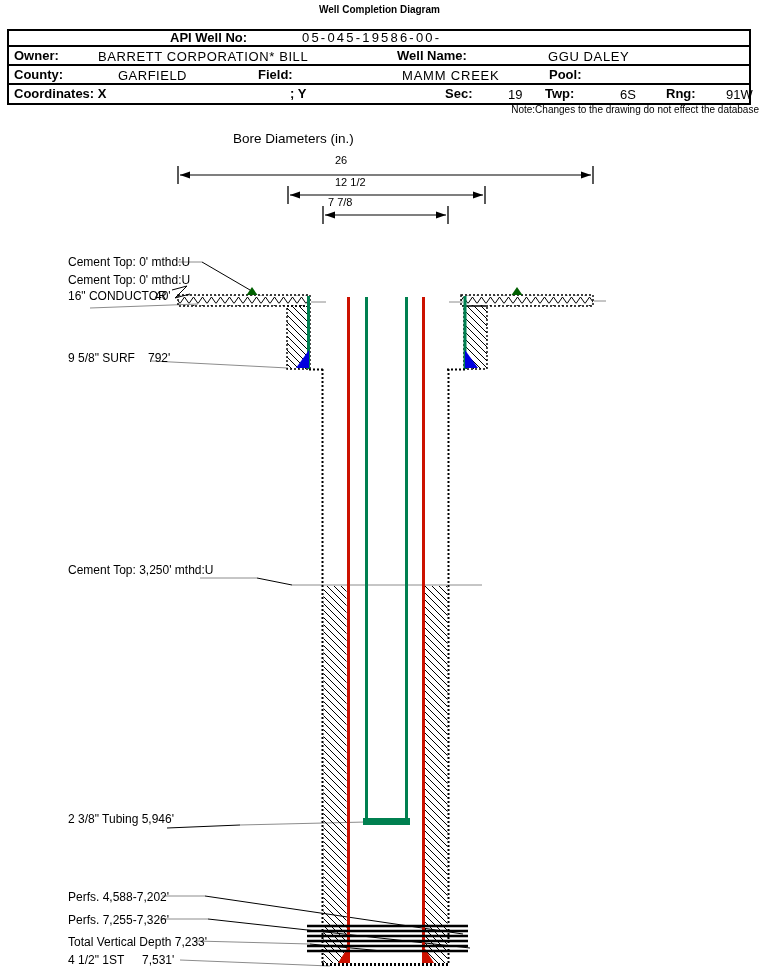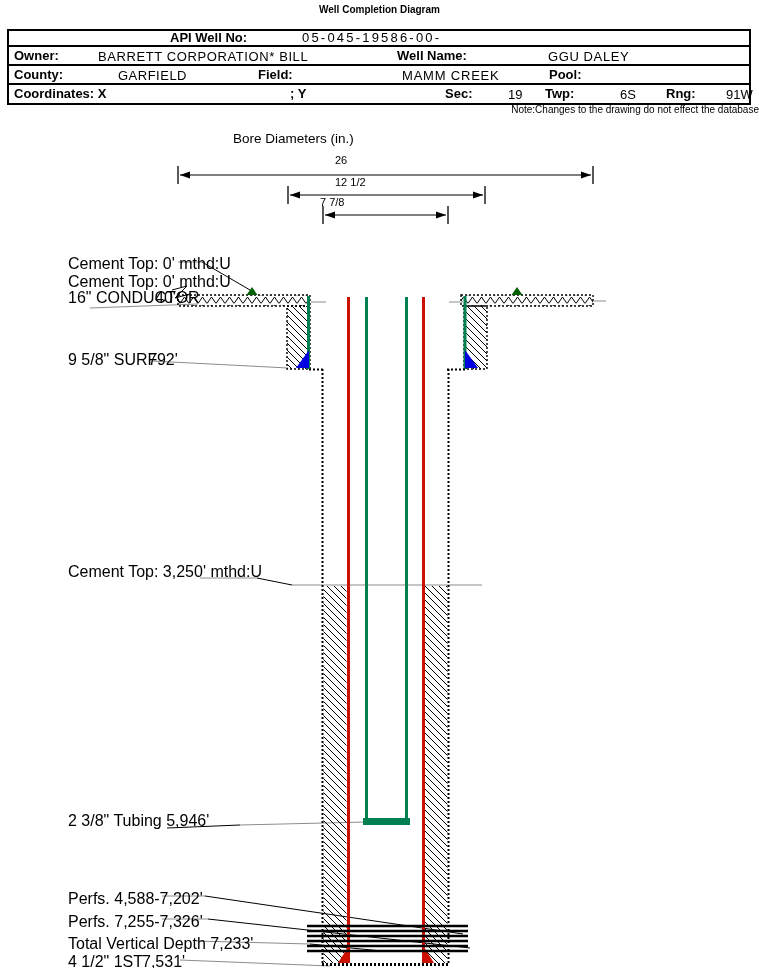--- a/index.html
+++ b/index.html
@@ -8,21 +8,21 @@
   .abs{position:absolute;white-space:nowrap;}
   .b{font-weight:bold;}
   .title{font-size:10px;font-weight:bold;left:0;right:0;text-align:center;top:4px;}
   .hdr-box{position:absolute;left:7px;top:29px;width:740px;height:72px;border:2px solid #000;}
   .sep{position:absolute;left:0;width:100%;height:2px;background:#000;}
   .t13{font-size:13px;}
   .t12{font-size:13px;}
   .note{font-size:10px;left:0;right:0;text-align:right;top:104px;}
   .bore-title{font-size:13.5px;left:233px;width:300px;text-align:left;top:131px;}
   .dim-lbl{font-size:11px;width:100px;}
-  .ann{font-size:16px;}
+  .ann{font-size:12px;}
   .ann .val{position:absolute;top:0;}
   svg{position:absolute;left:0;top:0;pointer-events:none;}
   .ln-blk{stroke:#000;}
   .ln-gray{stroke:var(--leader-gray,#8c8c8c);}
   .ln-red{stroke:var(--casing-red,#cc1100);}
   .ln-green{stroke:var(--tubing-green,#008050);}
   .fill-red{fill:var(--casing-red,#cc1100);}
   .fill-green{fill:var(--tubing-green,#008050);}
   .fill-blue{fill:var(--shoe-blue,#0000e0);}
   .fill-dkgreen{fill:var(--cement-marker-green,#005f00);}
@@ -63,21 +63,21 @@
   <span class="abs b t13" style="left:545px;top:86px">Twp:</span>
   <span class="abs t12" style="left:620px;top:87px">6S</span>
   <span class="abs b t13" style="left:666px;top:86px">Rng:</span>
   <span class="abs t12" style="left:726px;top:87px">91W</span>
 
   <div class="abs note">Note:Changes to the drawing do not effect the database</div>
 
   <div class="abs bore-title">Bore Diameters (in.)</div>
   <div class="abs dim-lbl" style="left:335px;top:154px">26</div>
   <div class="abs dim-lbl" style="left:335px;top:176px">12 1/2</div>
-  <div class="abs dim-lbl" style="left:320px;top:196px">7 7/8</div>
+  <div class="abs dim-lbl" style="left:328px;top:196px">7 7/8</div>
 
   <svg width="759" height="968" viewBox="0 0 759 968">
     <defs>
       <pattern id="hatch" patternUnits="userSpaceOnUse" width="7" height="7">
         <line x1="0" y1="0" x2="7" y2="7" stroke="#000" stroke-width="1"></line>
       </pattern>
       <pattern id="chev" patternUnits="userSpaceOnUse" width="9" height="8">
         <path d="M0,7.5 L4.5,1 L9,7.5" stroke="#000" fill="none" stroke-width="1"></path>
       </pattern>
     </defs>

